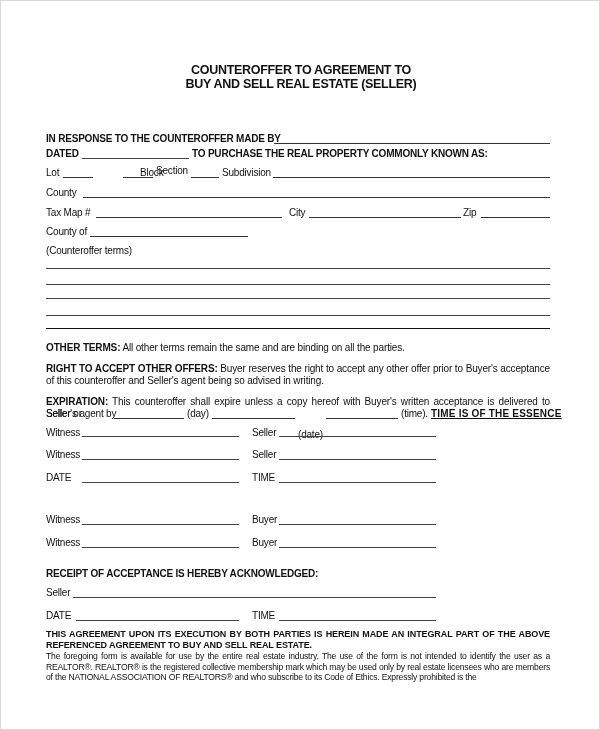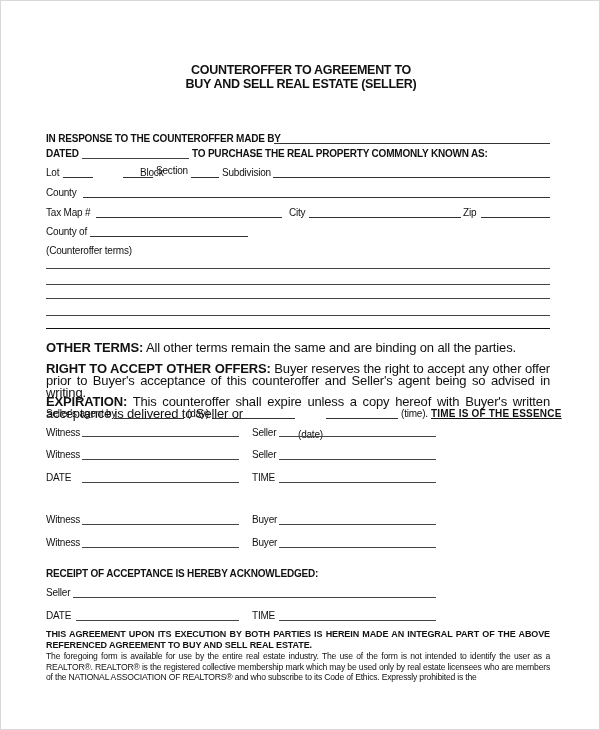--- a/index.html
+++ b/index.html
@@ -11,21 +11,21 @@
   }
   .abs { position: absolute; white-space: nowrap; }
   .title {
     position: absolute; left: 0; width: 600px; text-align: center;
     font-weight: bold; font-size: 12.5px; letter-spacing: -0.3px;
   }
   .lbl { font-size: 10px; letter-spacing: -0.2px; }
   .bold { font-weight: bold; }
   .line { position: absolute; height: 0; border-bottom: 1.2px solid #333; }
   .line.thick { border-bottom: 1.6px solid #444; }
-  .para { position: absolute; left: 45px; width: 504px; font-size: 13px; line-height: 12px; text-align: justify; letter-spacing: -0.15px; }
+  .para { position: absolute; left: 45px; width: 504px; font-size: 10px; line-height: 12px; text-align: justify; letter-spacing: -0.15px; }
   .para .h { font-weight: bold; }
   .small { font-size: 8.6px; line-height: 10.6px; letter-spacing: -0.2px; }
   .u { text-decoration: underline; font-weight: bold; }
 </style>
 </head>
 <body>
 
 <div class="page">
 
   <div class="title" style="top:62px;">COUNTEROFFER TO AGREEMENT TO</div>

